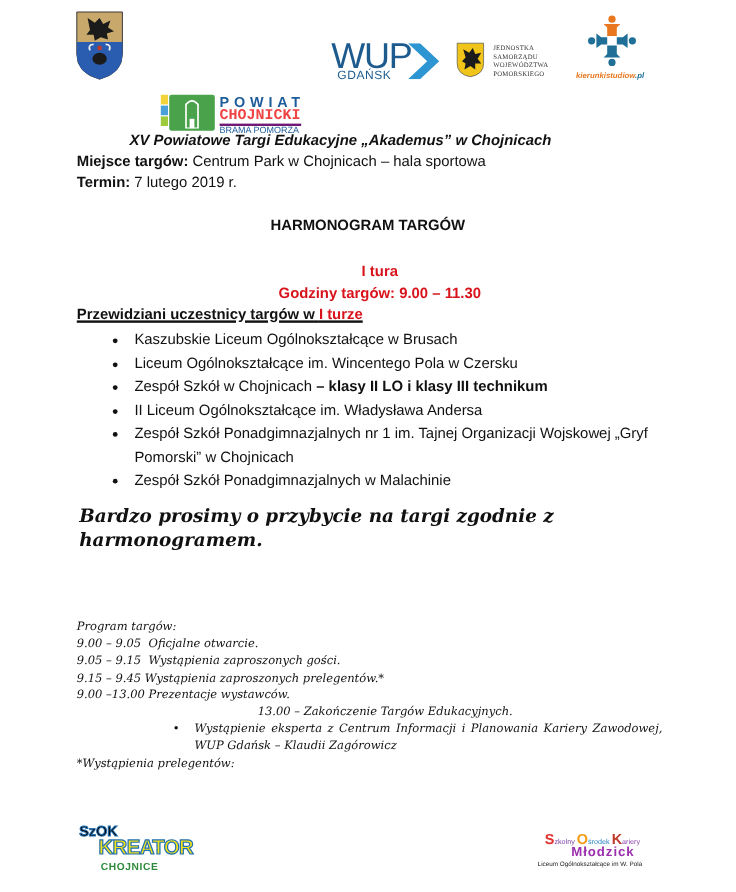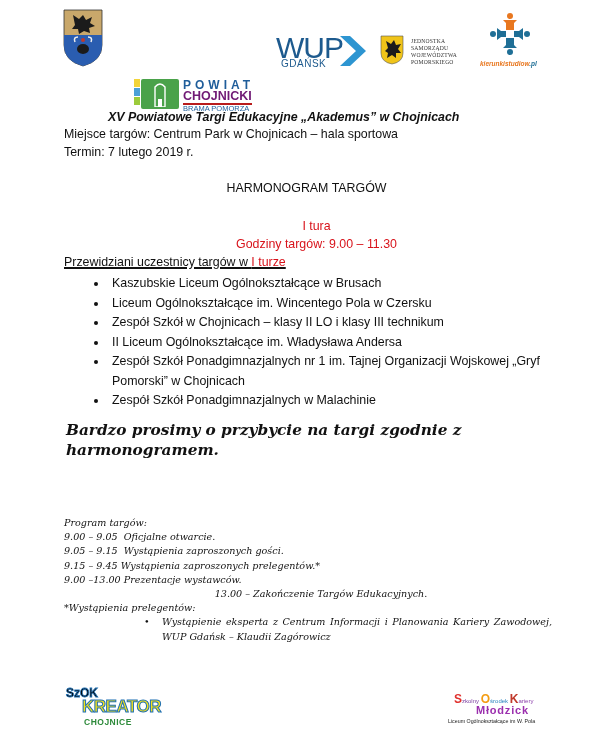--- a/index.html
+++ b/index.html
@@ -2,33 +2,33 @@
 <html><head>
 <meta charset="utf-8">
 <style>
   html, body { margin: 0; padding: 0; background: #ffffff; }
   body { width: 613px; height: 743px; position: relative; overflow: hidden; font-family: "Liberation Sans", sans-serif; color: #111; }
   .abs { position: absolute; }
 
   
   .logo-text { font-family: "Liberation Sans", sans-serif; }
   .powiat-top { color: #1f5d9a; font-weight: bold; font-size: 12px; letter-spacing: 4px; line-height: 12px; }
-  .powiat-mid { color: #701a75; font-weight: bold; font-size: 12.5px; line-height: 13px; border-bottom: 2px solid #b91c1c; }
+  .powiat-mid { color: #ef4444; font-weight: bold; font-size: 12.5px; line-height: 13px; border-bottom: 2px solid #701a75; font-family: Liberation Mono, monospace; }
   .powiat-bot { color: #1f5d9a; font-size: 7.5px; line-height: 10px; }
   .wup-big { color: #1d5a8e; font-size: 30px; line-height: 28px; letter-spacing: -1px; font-weight: normal; }
   .wup-small { color: #1d5a8e; font-size: 10px; line-height: 11px; letter-spacing: 0.5px; }
   .woj-text { font-family: "Liberation Serif", serif; font-size: 5.6px; line-height: 7px; color: #333; letter-spacing: 0.2px; }
   .kier-text { font-size: 6.5px; font-weight: bold; font-style: italic; color: #e8771f; }
   .kier-text .pl { color: #1f6f96; }
 
   
   .calibri { font-family: "Liberation Sans", sans-serif; font-size: 12.4px; }
   .title { left: 108px; top: 110px; font-style: italic; font-weight: bold; font-size: 12.4px; }
   .line { left: 64px; font-size: 12.4px; }
-  .b { font-weight: normal; }
+  .b { font-weight: bold; }
   .red { color: #d8131b; }
   .center { left: 0; width: 613px; text-align: center; }
   ul.participants { position: absolute; left: 64px; top: 274px; margin: 0; padding: 0 0 0 44px; list-style: disc; width: 480px; font-size: 12.4px; line-height: 19.5px; }
   ul.participants li { padding-left: 4px; }
   .underline { text-decoration: underline; text-decoration-thickness: 1.5px; }
 
   .appeal { left: 66px; top: 420px; font-family: "DejaVu Serif", serif; font-weight: bold; font-style: italic; font-size: 15.3px; line-height: 20px; width: 480px; }
 
   .program { left: 64px; top: 516px; font-family: "DejaVu Serif", serif; font-style: italic; font-size: 9.6px; line-height: 14.2px; }
   .program .row { white-space: pre; }
@@ -128,22 +128,22 @@
 
 <div class="abs appeal">Bardzo prosimy o przybycie na targi zgodnie z harmonogramem.</div>
 
 <div class="abs program">
   <div class="row">Program targów:</div>
   <div class="row">9.00 – 9.05  Oficjalne otwarcie.</div>
   <div class="row">9.05 – 9.15  Wystąpienia zaproszonych gości.</div>
   <div class="row">9.15 – 9.45 Wystąpienia zaproszonych prelegentów.*</div>
   <div class="row">9.00 –13.00 Prezentacje wystawców.</div>
   <div class="row indent">13.00 – Zakończenie Targów Edukacyjnych.</div>
+  <div class="row sub-bullet">Wystąpienie eksperta z Centrum Informacji i Planowania Kariery Zawodowej, WUP Gdańsk – Klaudii Zagórowicz</div>
   <div class="row">*Wystąpienia prelegentów:</div>
-  <div class="row sub-bullet">Wystąpienie eksperta z Centrum Informacji i Planowania Kariery Zawodowej, WUP Gdańsk – Klaudii Zagórowicz</div>
 </div>
 
 <div class="abs" style="left:64px;top:686px;width:90px;height:50px;">
   <div class="abs logo-text" style="left:2px;top:0;font-size:12px;font-weight:bold;color:#000000;-webkit-text-stroke:0.8px #1f6fb3;">SzOK</div>
   <div class="abs logo-text" style="left:2px;top:11px;font-size:17px;font-weight:bold;color:#f4e21a;-webkit-text-stroke:1px #1f6fb3;letter-spacing:-0.5px;padding-left:16px;">KREATOR</div>
   <div class="abs logo-text" style="left:20px;top:31px;font-size:8.5px;font-weight:bold;color:#2d8a3a;letter-spacing:0.5px;">CHOJNICE</div>
 </div>
 
 <div class="abs" style="left:446px;top:693px;width:120px;height:40px;">
   <div class="abs logo-text" style="left:8px;top:0;white-space:nowrap;font-size:6px;line-height:12px;">

